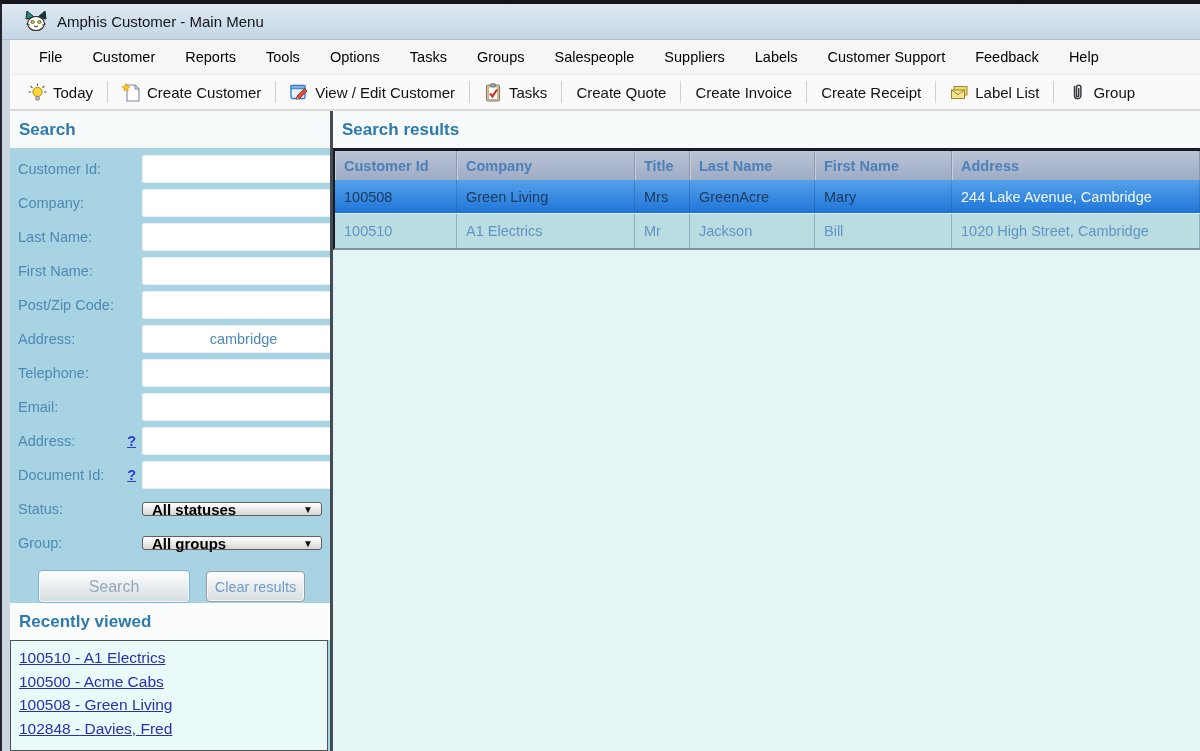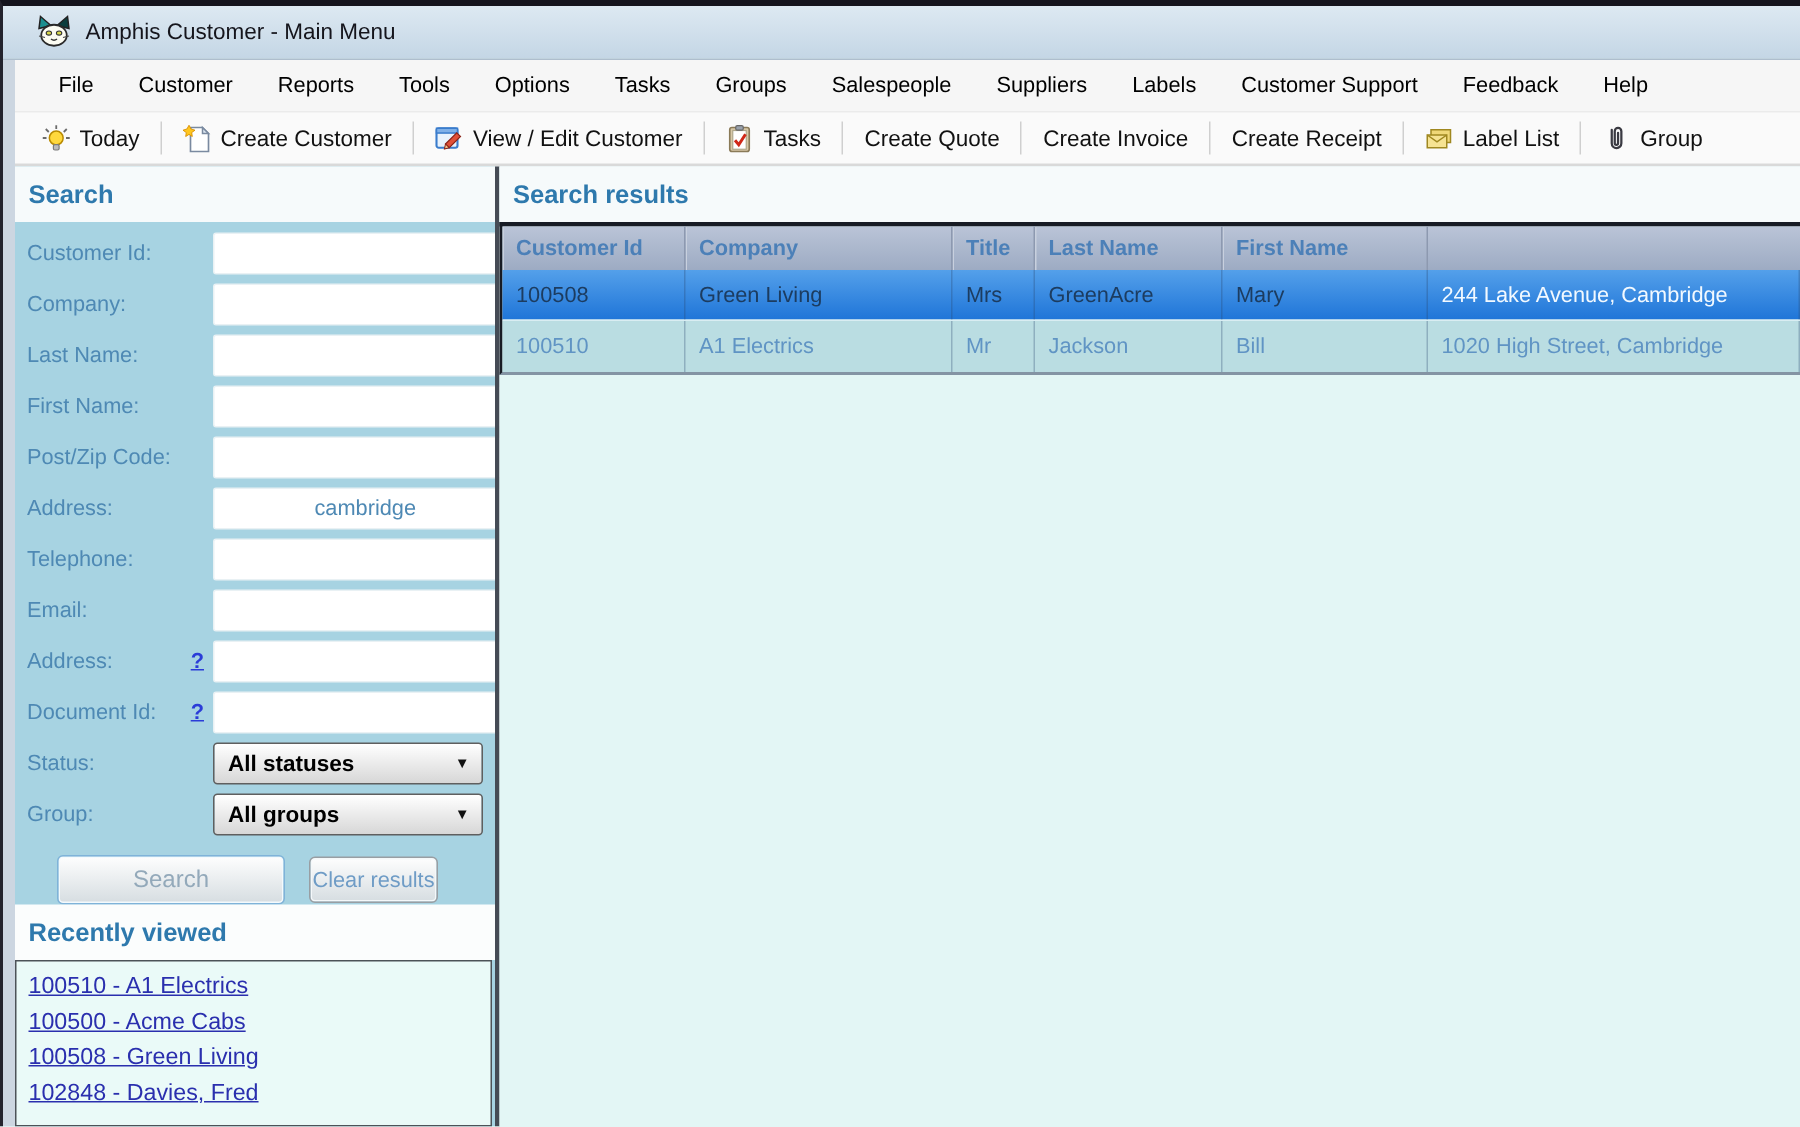--- a/index.html
+++ b/index.html
@@ -34,28 +34,28 @@
 
   .panel-header { background:#f6fafb; color:#2e79ad; font-weight:bold; font-size:17px; padding:9px 0 8px 9px; flex:0 0 auto; }
 
   
   .search-panel { background:#a7d3e2; padding:7px 8px 0 8px; flex:1; display:flex; flex-direction:column; gap:6px; }
   .field-row { display:flex; align-items:center; height:28px; flex:0 0 auto; }
   .label-wrap { width:124px; flex:0 0 auto; display:flex; justify-content:space-between; align-items:center; padding-right:6px; }
   .field-label { color:#4e89b4; font-size:14.5px; }
   .help-link { color:#2b3cd8; font-size:14.5px; font-weight:bold; text-decoration:underline; cursor:pointer; }
   .field-input { flex:1; height:28px; border:1px solid #e9f1f4; border-radius:2px; background:#fff; font-family:inherit; font-size:14.5px; color:#4e89b4; padding:0 7px; outline:none;text-align:center; }
-  .dropdown { flex:1; height:28px; background:linear-gradient(#ffffff,#d7d7d7); border:1px solid #5f5f5f; border-radius:3px; display:flex; align-items:center; justify-content:space-between; padding:0 8px 0 9px; cursor:default; }
+  .dropdown { flex:1; height:14px; background:linear-gradient(#ffffff,#d7d7d7); border:1px solid #5f5f5f; border-radius:3px; display:flex; align-items:center; justify-content:space-between; padding:0 8px 0 9px; cursor:default; }
   .dropdown .dd-text { font-size:15px; font-weight:bold; color:#000; }
   .dropdown .dd-arrow { font-size:10px; color:#111; }
 
   .btn-row { display:flex; align-items:center; margin-top:7px; flex:0 0 auto; }
   .btn { border-radius:4px; background:linear-gradient(#fefefe,#d6dde1); font-family:inherit; cursor:pointer; }
   .search-btn { width:152px; height:33px; margin-left:20px; border:1px solid #7fb3d9; box-shadow:inset 0 0 0 1px #f4fafd; color:#93a9ba; font-size:16px; }
-  .clear-btn { width:86px; height:31px; margin-left:16px; border:1px solid #989ea3; box-shadow:inset 0 0 0 1px #f4f8fa; color:#6f9cc6; font-size:14.5px; }
+  .clear-btn { width:99px; height:31px; margin-left:16px; border:1px solid #989ea3; box-shadow:inset 0 0 0 1px #f4f8fa; color:#6f9cc6; font-size:14.5px; }
 
   
   .recent-header { background:#fbfdfd; }
   .recent-box { flex:1; margin-right:2px; border:1px solid #4c5258; background:#eafaf8; padding:5px 8px; overflow:hidden; }
   .recent-link { display:inline-block; clear:both; float:left; color:#2a2fae; font-size:15.5px; font-weight:500; text-decoration:underline; line-height:23.5px; cursor:pointer; white-space:nowrap;text-align:center; }
 
   
   .results-table { border-top:3px solid #171b24; border-left:2px solid #171b24; border-bottom:2px solid #8494a4; flex:0 0 auto; }
   .tr { display:grid; grid-template-columns:122px 178px 55px 125px 137px 1fr; }
   .th, .td { padding-left:9px; display:flex; align-items:center; overflow:hidden; white-space:nowrap; }
@@ -286,20 +286,21 @@
       <div class="main">
         <div class="panel-header">Search results</div>
 
         <div class="results-table">
           <div class="tr thead">
             <div class="th">Customer Id</div>
             <div class="th">Company</div>
             <div class="th">Title</div>
             <div class="th">Last Name</div>
             <div class="th">First Name</div>
+            <div class="th">Address</div>
           </div>
           <div class="tr row row-selected">
             <div class="td">100508</div>
             <div class="td">Green Living</div>
             <div class="td">Mrs</div>
             <div class="td">GreenAcre</div>
             <div class="td">Mary</div>
             <div class="td addr-light">244 Lake Avenue, Cambridge</div>
           </div>
           <div class="tr row row-alt">

